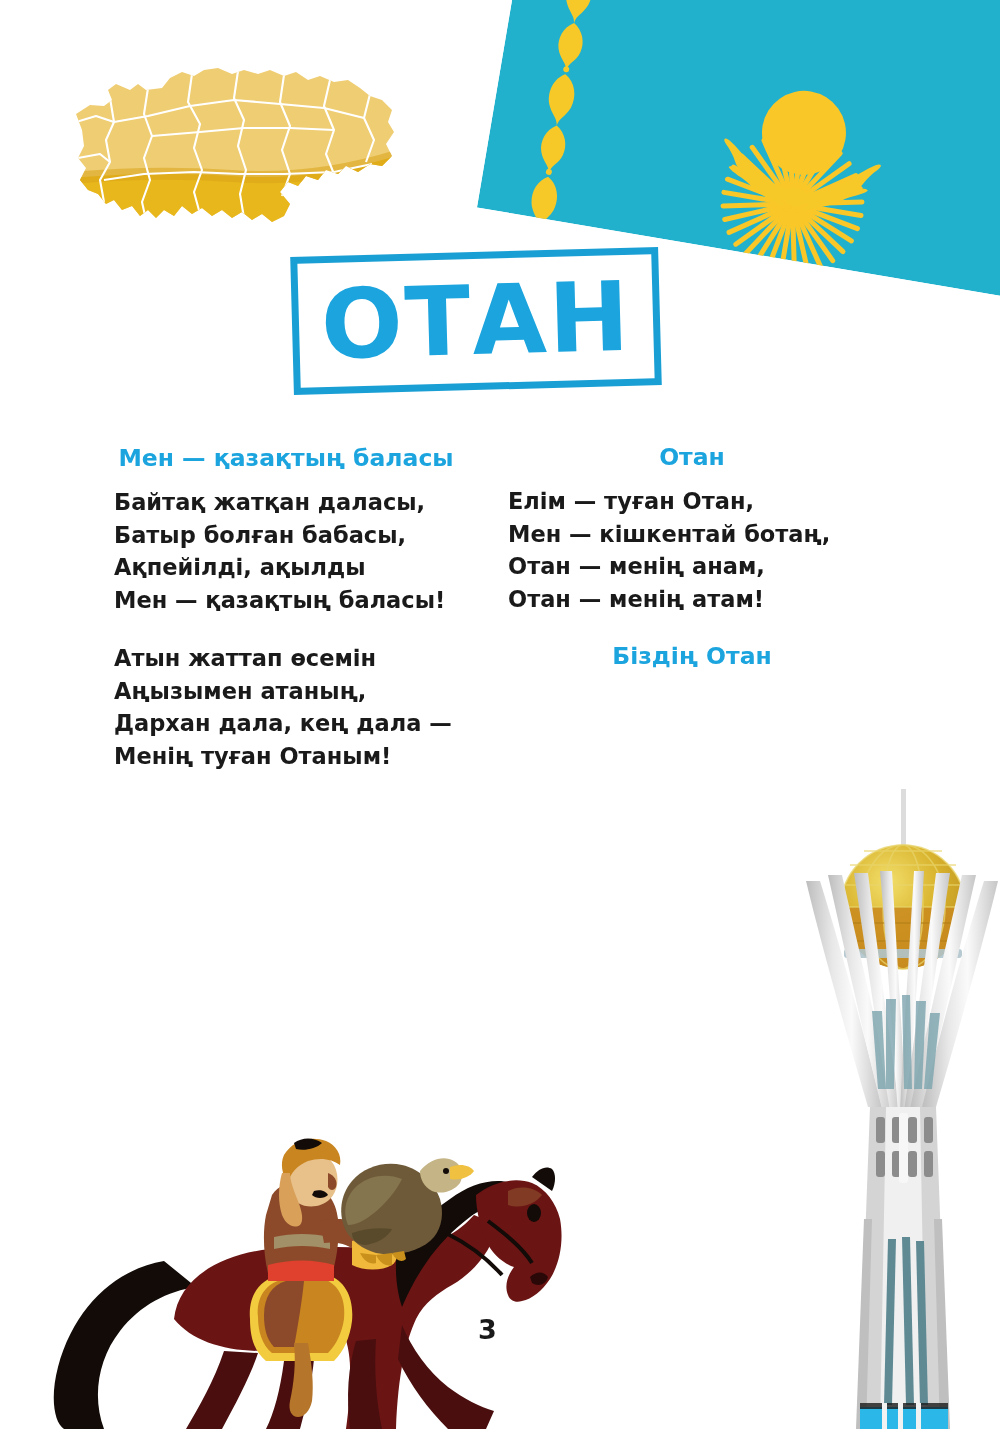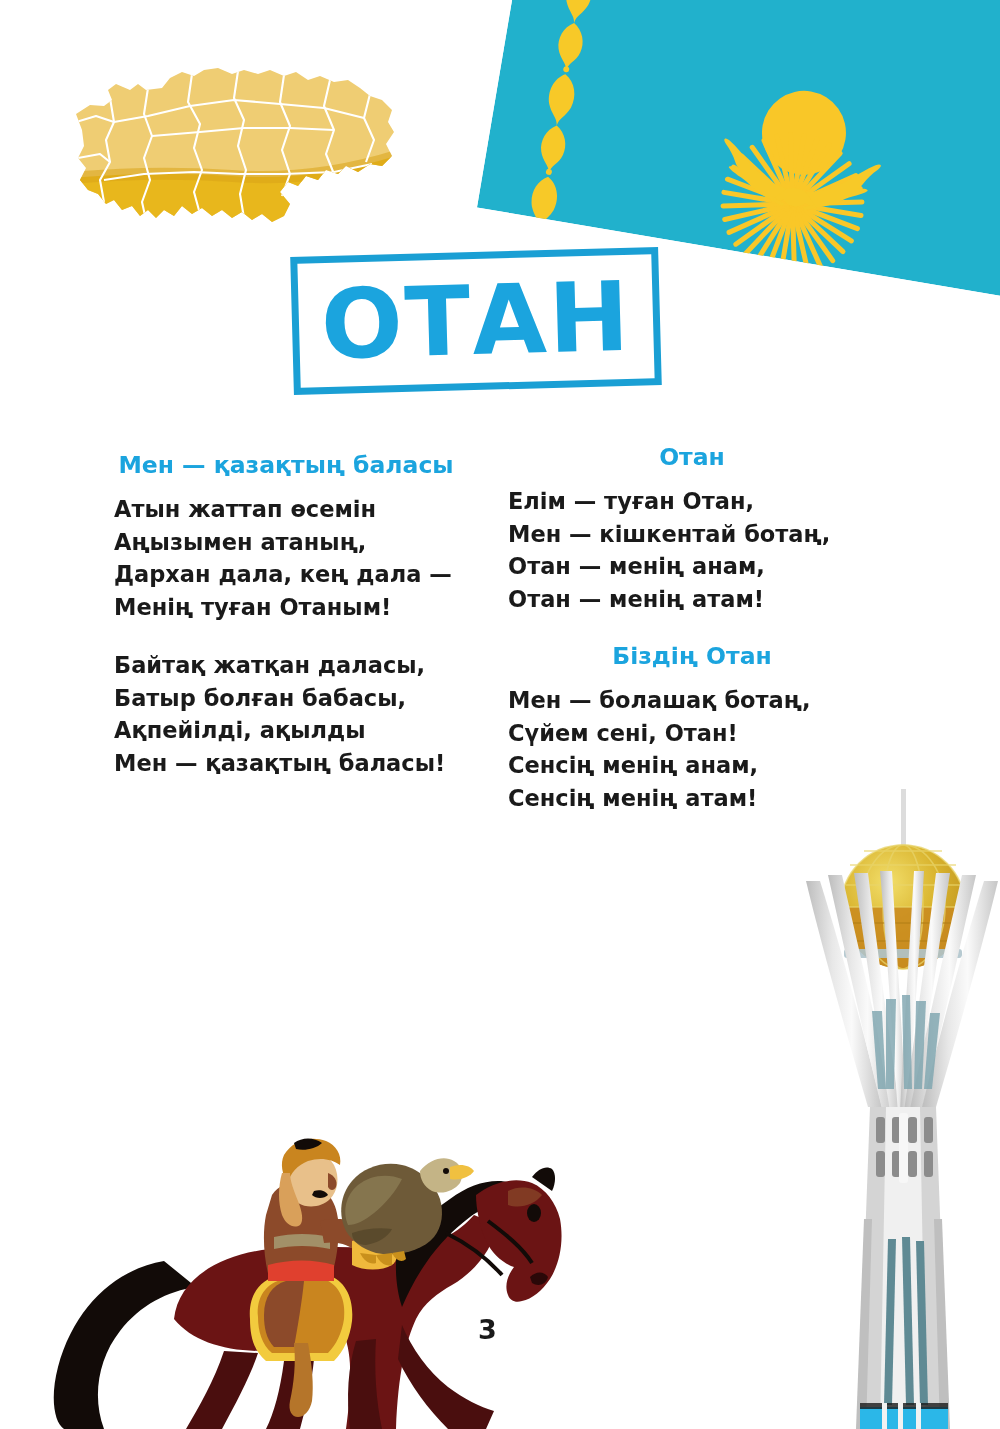--- a/index.html
+++ b/index.html
@@ -118,21 +118,21 @@
     color:#1A1A1A;
     font-size:22.5px;
     font-weight:600;
     line-height:1.455;
     margin:0 0 25px 0;
     white-space:pre-line;
     font-family:"DejaVu Sans","Liberation Sans",sans-serif;
   }
   .col-left .stanza{ padding-left:18px; }
   .col-right .stanza{ padding-left:16px; }
-  .col-left .poem-block{ margin-top:32px; }
+  .col-left .poem-block{ margin-top:25px; }
   .col-right .poem-block{ margin-top:24px; }
   .poem-block.second{ }
 
   
   .tower{
     position:absolute;
     right:-8px; bottom:0;
     width:210px; height:640px;
   }
 
@@ -260,45 +260,41 @@
     </g>
   </svg>
 
   <div class="title-box"></div>
   <div class="title-text">ОТАН</div>
 
   <div class="col col-left">
     <div class="poem-block">
       <h2 class="poem-title t-left">Мен — қазақтың
 баласы</h2>
+      <p class="stanza">Байтақ жатқан даласы,
+Батыр болған бабасы,
+Ақпейілді, ақылды
+Мен — қазақтың баласы!</p>
       <p class="stanza">Атын жаттап өсемін
 Аңызымен атаның,
 Дархан дала, кең дала —
 Менің туған Отаным!</p>
-      <p class="stanza">Байтақ жатқан даласы,
-Батыр болған бабасы,
-Ақпейілді, ақылды
-Мен — қазақтың баласы!</p>
     </div>
   </div>
 
   <div class="col col-right">
     <div class="poem-block">
       <h2 class="poem-title">Отан</h2>
       <p class="stanza">Елім — туған Отан,
 Мен — кішкентай ботаң,
 Отан — менің анам,
 Отан — менің атам!</p>
     </div>
     <div class="poem-block second">
       <h2 class="poem-title">Біздің Отан</h2>
-      <p class="stanza">Мен — болашақ ботаң,
-Сүйем сені, Отан!
-Сенсің менің анам,
-Сенсің менің атам!</p>
     </div>
   </div>
 
   <svg class="tower" viewBox="0 0 210 640">
     <defs>
       <radialGradient id="sphg" cx="38%" cy="30%" r="72%">
         <stop offset="0%" stop-color="#F2DE6A"></stop>
         <stop offset="55%" stop-color="#D9B42E"></stop>
         <stop offset="100%" stop-color="#BE921F"></stop>
       </radialGradient>

